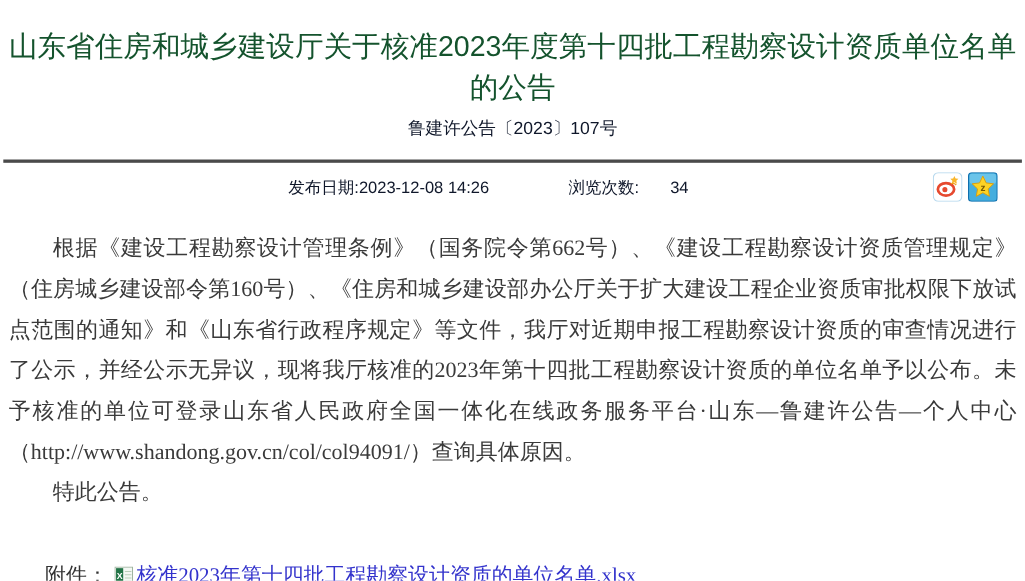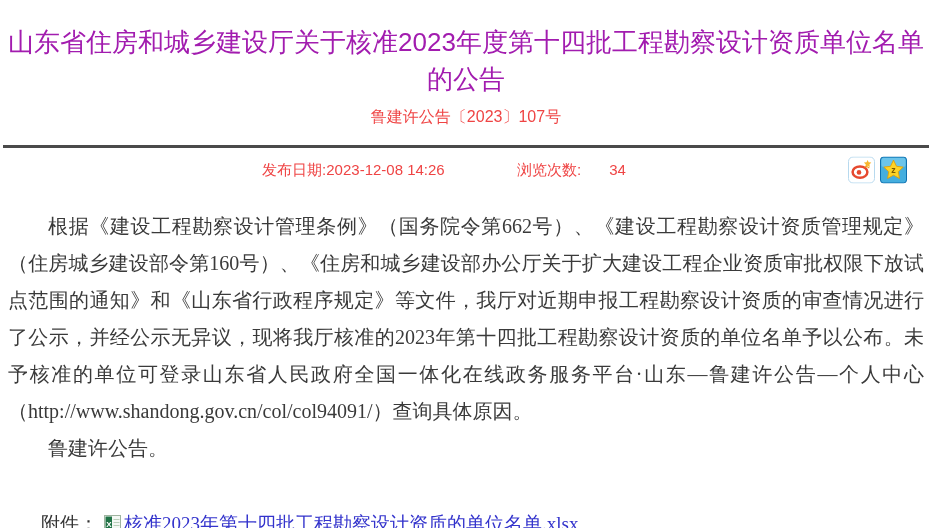--- a/index.html
+++ b/index.html
@@ -15,43 +15,43 @@
     color: #333333;
     font-family: "Liberation Serif", serif;
   }
   .title {
     margin: 24px 8px 0;
     font-family: "Liberation Sans", sans-serif;
     font-size: 26px;
     line-height: 37px;
     font-weight: 500;
     text-align: center;
-    color: #a21caf;
+    color: #14532d;
   }
   .doc-number {
     margin-top: 9px;
     text-align: center;
     font-family: "Liberation Sans", sans-serif;
     font-size: 16px;
-    color: #ef4444;
+    color: #0f172a;
   }
   .divider {
     height: 3px;
     background: #4a4a4a;
     margin: 17px 3px 0;
   }
   .meta-row {
     position: relative;
     height: 44px;
     display: flex;
     align-items: center;
     justify-content: center;
     font-family: "Liberation Sans", sans-serif;
     font-size: 15px;
-    color: #ef4444;
+    color: #0f172a;
   }
   .meta-center { position: relative; left: -22px; white-space: nowrap; }
   .meta-center .views-label { margin-left: 68px; }
   .meta-center .views-count { margin-left: 24px; }
   .share-icons {
     position: absolute;
     right: 25px; top: 50%;
     transform: translateY(-50%);
     display: flex;
     gap: 5px;
@@ -115,21 +115,21 @@
           <rect x="1.5" y="1.5" width="24" height="9" rx="2" fill="#7fd0f0" opacity="0.65"></rect>
           <polygon points="13.5,3.6 16.5,9.8 23.2,10.6 18.3,15.3 19.5,22 13.5,18.7 7.5,22 8.7,15.3 3.8,10.6 10.5,9.8" fill="#fdd325" stroke="#e09b00" stroke-width="0.8"></polygon>
           <text x="13.5" y="16.8" font-size="9" font-family="Liberation Sans, sans-serif" font-weight="bold" fill="#7a5a00" text-anchor="middle">z</text>
         </svg>
       </span>
     </div>
   </div>
 
   <div class="content">
     <p>根据《建设工程勘察设计管理条例》（国务院令第662号）、《建设工程勘察设计资质管理规定》（住房城乡建设部令第160号）、《住房和城乡建设部办公厅关于扩大建设工程企业资质审批权限下放试点范围的通知》和《山东省行政程序规定》等文件，我厅对近期申报工程勘察设计资质的审查情况进行了公示，并经公示无异议，现将我厅核准的2023年第十四批工程勘察设计资质的单位名单予以公布。未予核准的单位可登录山东省人民政府全国一体化在线政务服务平台·山东—鲁建许公告—个人中心（http://www.shandong.gov.cn/col/col94091/）查询具体原因。</p>
-    <p>鲁建许公告。</p>
+    <p>特此公告。</p>
 
     <div class="attachment-row">
       <span class="attachment-label">附件：</span>
       <span class="excel-icon">
         <svg width="17" height="17" viewBox="0 0 17 17">
           <rect x="0.5" y="0.5" width="16" height="16" fill="#f4f8f4" stroke="#9fb4a0"></rect>
           <rect x="1.5" y="1.5" width="6.5" height="14" fill="#217346"></rect>
           <text x="4.8" y="11.5" font-size="8" font-family="Liberation Sans, sans-serif" font-weight="bold" fill="#ffffff" text-anchor="middle">X</text>
           <path d="M9.5 4.5 h6 M9.5 7.5 h6 M9.5 10.5 h6 M9.5 13.5 h6" stroke="#b9cfba" stroke-width="1"></path>
         </svg>

